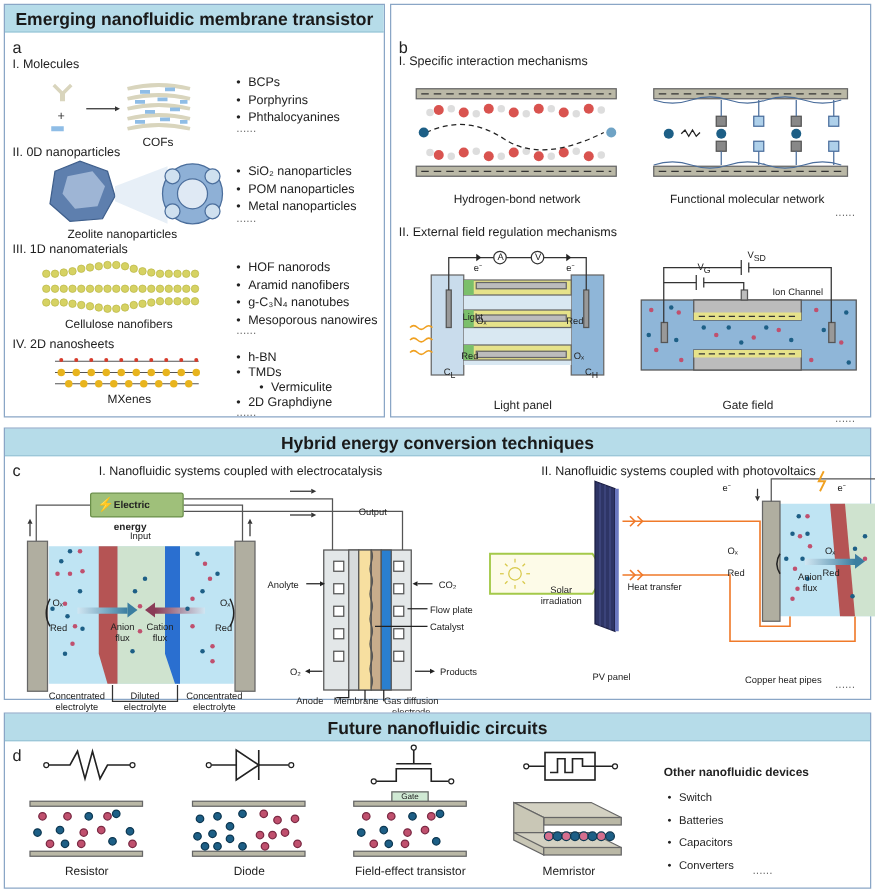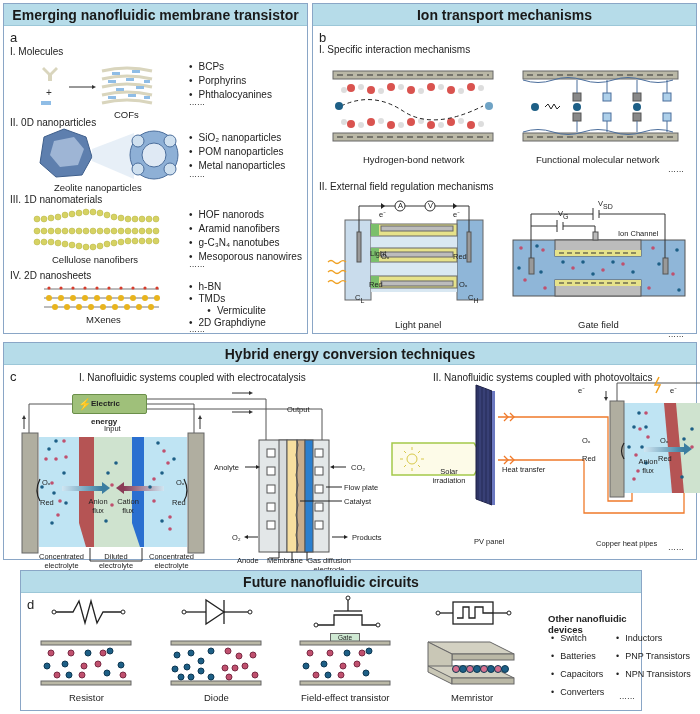--- a/index.html
+++ b/index.html
@@ -194,21 +194,20 @@
   <ul class="bullets" style="left:185px; top:277px;">
     <li style="margin-bottom:1px;">h-BN</li>
     <li style="margin-bottom:1px;">TMDs</li>
     <li style="margin-bottom:1px;text-align:right;">Vermiculite</li>
     <li style="margin-bottom:1px;">2D Graphdiyne</li>
   </ul>
   <div class="dots" style="left:185px; top:323px;">······</div>
 </div>
 
 <div class="panel" style="left:312px; top:3px; width:385px; height:331px;">
-  <div class="panel-header">Ion transport mechanisms</div>
   <div class="letter" style="left:6px; top:26px;">b</div>
   <div class="sub" style="left:6px; top:40px;">I. Specific interaction mechanisms</div>
 
   <svg width="165" height="70" style="left:20px; top:67px;">
     <rect x="0" y="0" width="160" height="8" fill="#bab8a6" stroke="#666"></rect>
     <line x1="4" y1="4" x2="156" y2="4" stroke="#333" stroke-dasharray="6,4"></line>
     <rect x="0" y="62" width="160" height="8" fill="#bab8a6" stroke="#666"></rect>
     <line x1="4" y1="66" x2="156" y2="66" stroke="#333" stroke-dasharray="6,4"></line>
     <g fill="#d9534f">
         <circle cx="18" cy="17" r="4"></circle>
@@ -595,21 +594,21 @@
   <div class="lbl-s" style="left:574px; top:42px;">e⁻</div>
   <div class="lbl-s" style="left:666px; top:42px;">e⁻</div>
   <div class="lbl-s" style="left:578px; top:93px;">Oₓ</div>
   <div class="lbl-s" style="left:578px; top:111px;">Red</div>
   <div class="lbl-s" style="left:656px; top:93px;">Oₓ</div>
   <div class="lbl-s" style="left:654px; top:111px;">Red</div>
   <div class="lbl-s" style="left:632px; top:114px; width:24px; white-space:normal; text-align:center;">Anion flux</div>
   <div class="dots" style="left:664px; top:202px;">······</div>
 </div>
 
-<div class="panel" style="left:20px; top:570px; width:622px; height:141px;">
+<div class="panel" style="left:3px; top:570px; width:694px; height:141px;">
   <div class="panel-header">Future nanofluidic circuits</div>
   <div class="letter" style="left:6px; top:26px;">d</div>
 
   <svg width="75" height="26" style="left:30px; top:28px;">
     <circle cx="3" cy="13" r="2" fill="#fff" stroke="#222"></circle>
     <polyline points="5,13 22,13 28,2 34,24 40,2 46,24 52,13 70,13" fill="none" stroke="#222" stroke-width="1.3"></polyline>
     <circle cx="72" cy="13" r="2" fill="#fff" stroke="#222"></circle>
   </svg>
   <svg width="95" height="45" style="left:20px; top:70px;">
     <rect x="0" y="0" width="90" height="4" fill="#bab8a6" stroke="#666"></rect>
@@ -731,19 +730,14 @@
   </svg>
   <div class="lbl" style="left:430px; top:121px;">Memristor</div>
 
   <div style="position:absolute; left:527px; top:42px; font-size:9.5px; font-weight:bold;">Other nanofluidic devices</div>
   <ul class="bullets" style="left:530px; top:62px; font-size:9px;">
     <li style="margin-bottom:8px;">Switch</li>
     <li style="margin-bottom:8px;">Batteries</li>
     <li style="margin-bottom:8px;">Capacitors</li>
     <li style="margin-bottom:8px;">Converters</li>
   </ul>
-  <ul class="bullets" style="left:595px; top:62px; font-size:9px;">
-    <li style="margin-bottom:8px;">Inductors</li>
-    <li style="margin-bottom:8px;">PNP Transistors</li>
-    <li style="margin-bottom:8px;">NPN Transistors</li>
-  </ul>
   <div class="dots" style="left:598px; top:123px;">······</div>
 </div>
 
 </body></html>

